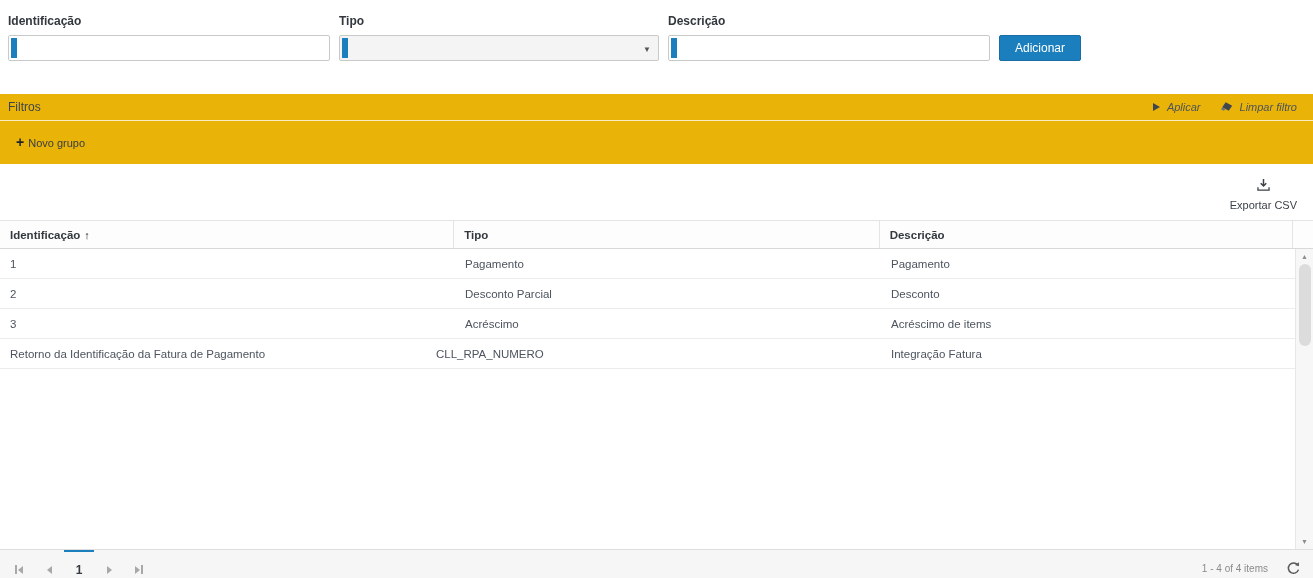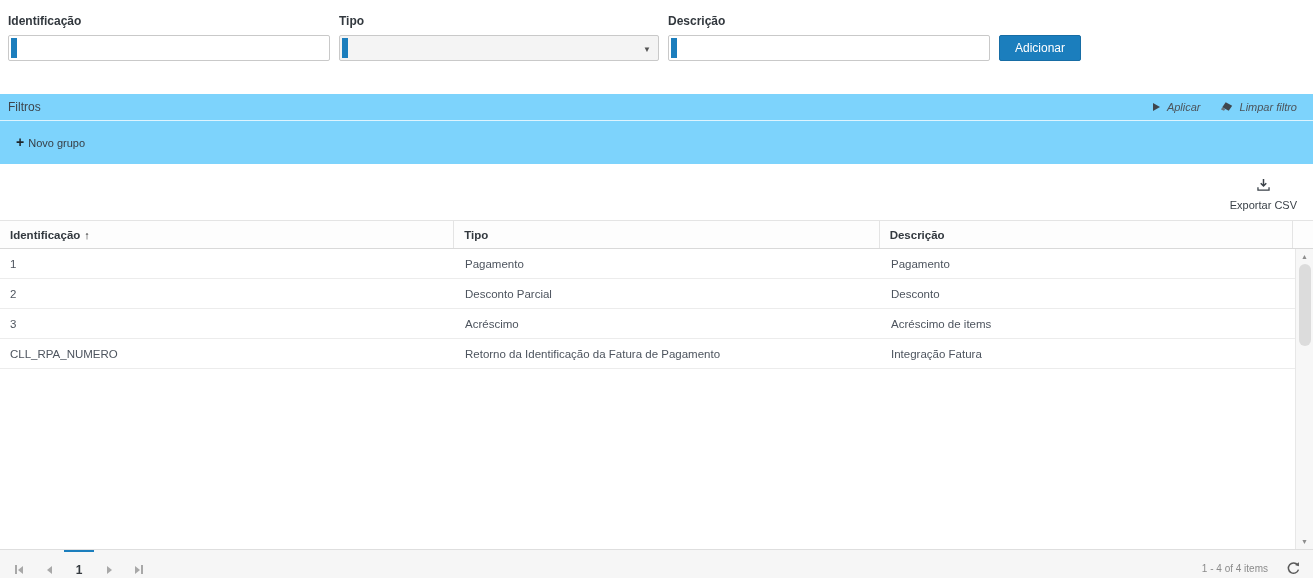--- a/index.html
+++ b/index.html
@@ -77,21 +77,21 @@
     border: 1px solid #176da5;
     border-radius: 2px;
     font-size: 12px;
     font-family: "Liberation Sans", sans-serif;
     cursor: pointer;
   }
 
   
   .filters {
     margin-top: 33px;
-    background: #7dd3fc;
+    background: #eab308;
   }
   .filters-header {
     height: 27px;
     display: flex;
     align-items: center;
     padding: 0 16px 0 8px;
     font-size: 12px;
     color: #3d454c;
     border-bottom: 1px solid rgba(255,255,255,0.75);
   }
@@ -375,22 +375,22 @@
         <div class="cell c1">2</div>
         <div class="cell c2">Desconto Parcial</div>
         <div class="cell c3">Desconto</div>
       </div>
       <div class="grid-row">
         <div class="cell c1">3</div>
         <div class="cell c2">Acréscimo</div>
         <div class="cell c3">Acréscimo de items</div>
       </div>
       <div class="grid-row">
+        <div class="cell c2">Retorno da Identificação da Fatura de Pagamento</div>
         <div class="cell c1">CLL_RPA_NUMERO</div>
-        <div class="cell c2">Retorno da Identificação da Fatura de Pagamento</div>
         <div class="cell c3">Integração Fatura</div>
       </div>
     </div>
     <div class="vscroll">
       <span class="scroll-arrow">▲</span>
       <span class="scroll-thumb"></span>
       <span class="scroll-spacer"></span>
       <span class="scroll-arrow">▼</span>
     </div>
   </div>

